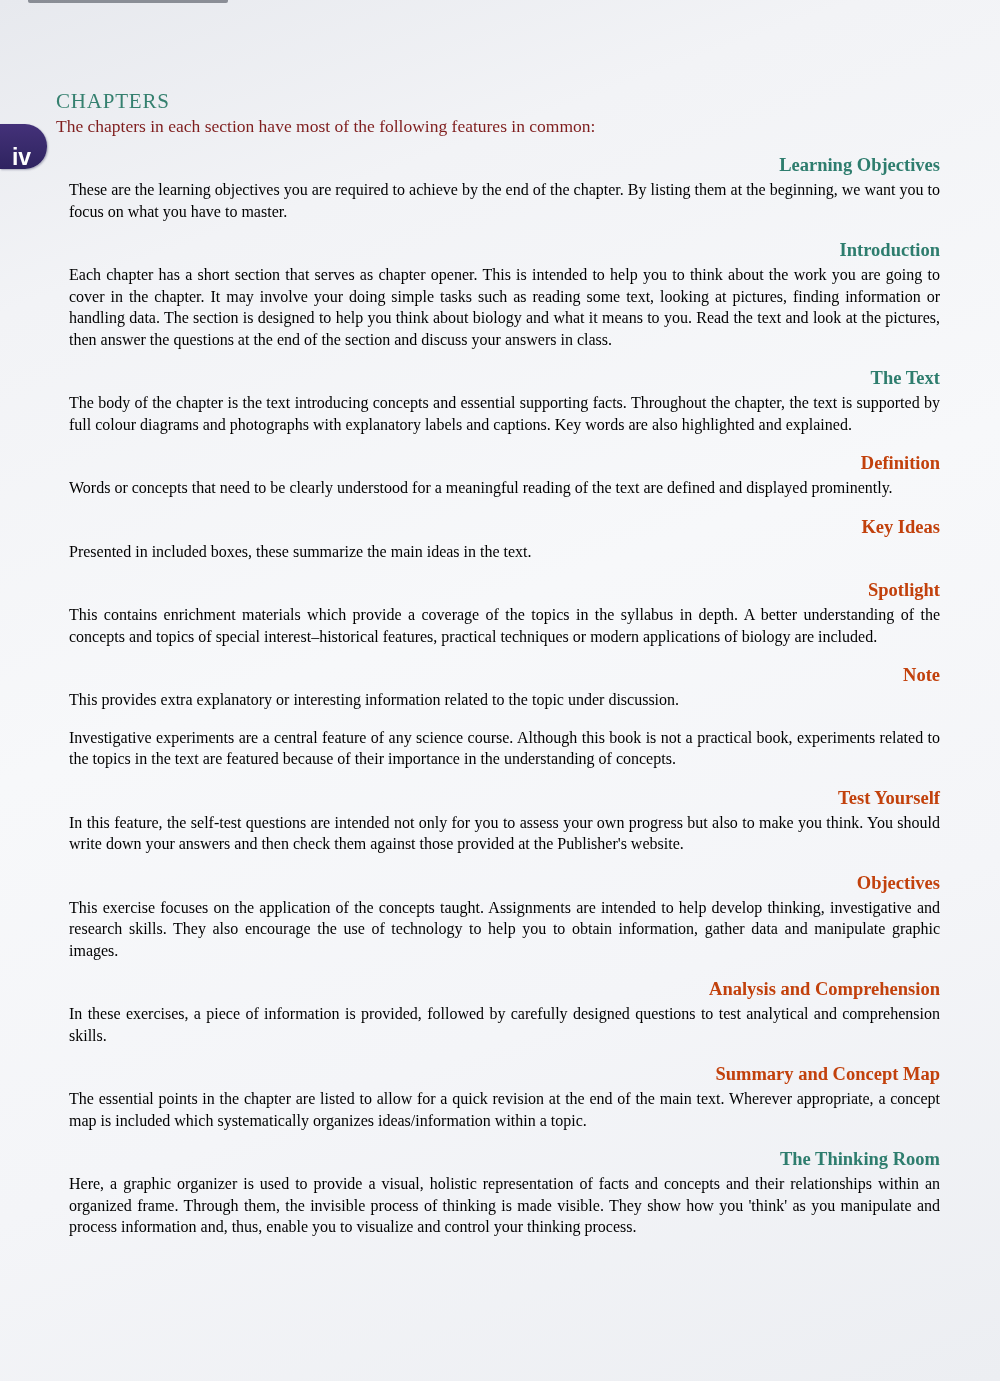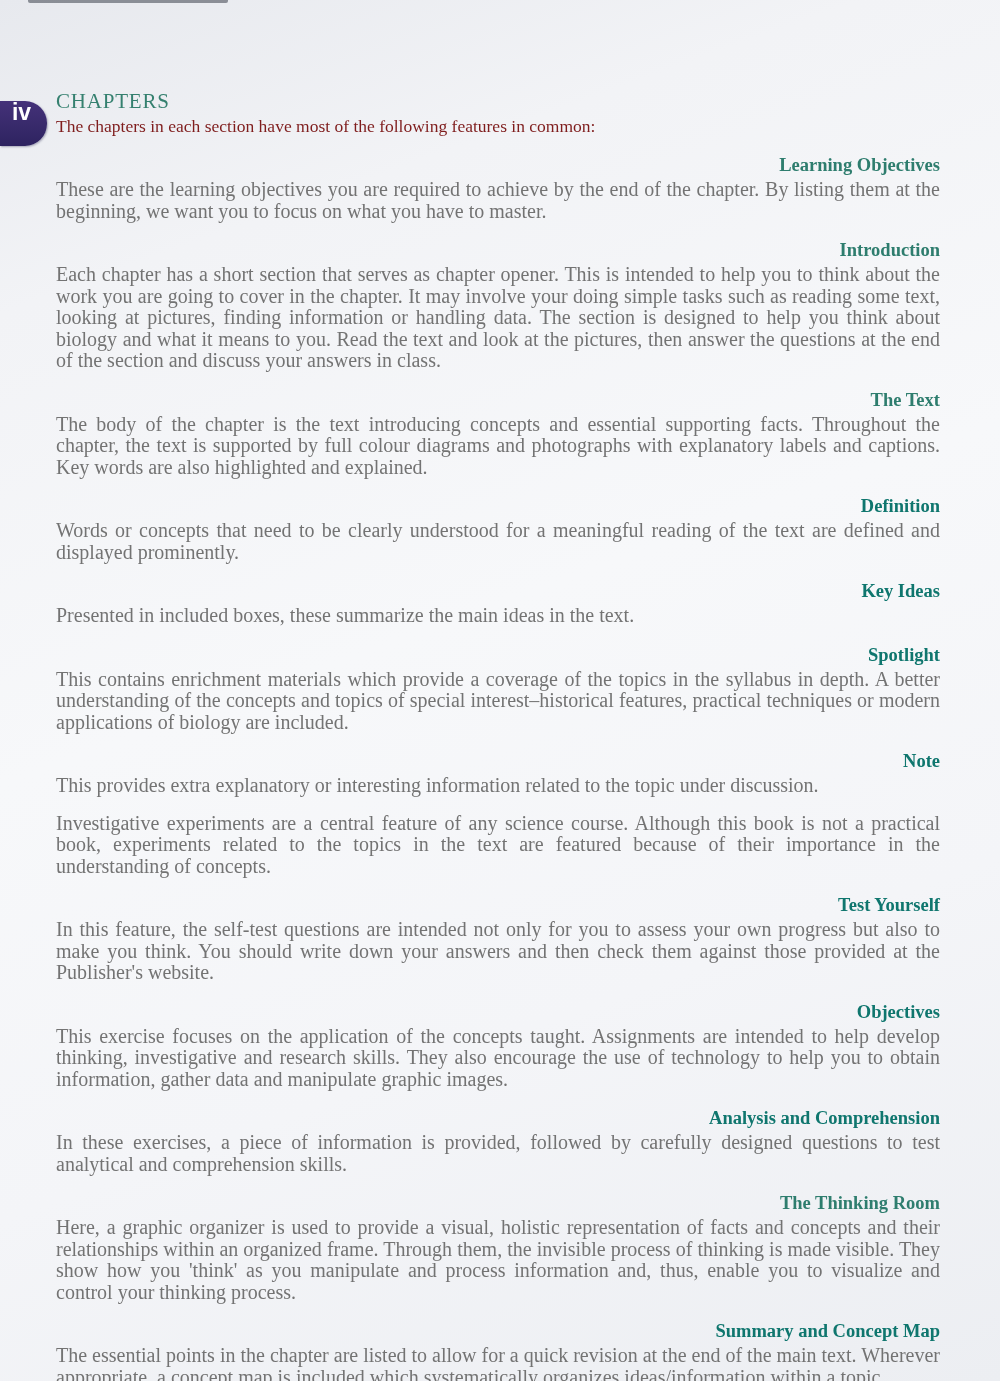--- a/index.html
+++ b/index.html
@@ -20,26 +20,26 @@
   .scan-edge {
     position: absolute;
     top: 0; left: 28px;
     width: 200px; height: 3px;
     background: #3c414c;
     opacity: 0.55;
     border-radius: 0 0 2px 2px;
   }
   .page-number-badge {
     position: absolute;
-    left: 0; top: 101px;
+    left: 0; top: 124px;
     width: 47px; height: 45px;
     background: linear-gradient(180deg, #443179 0%, #382a6b 55%, #2e2360 100%);
     border-radius: 0 22px 22px 0;
     display: flex;
-    align-items: flex-start;
+    align-items: flex-end;
     justify-content: center;
     box-shadow: 1px 1px 2px rgba(40,40,80,0.35);
   }
   .page-number-badge span {
     color: #ffffff;
     font-family: "Liberation Sans", sans-serif;
     font-weight: bold;
     font-size: 23px;
     line-height: 1;
     padding-right: 4px;
@@ -66,27 +66,27 @@
   }
   .section { margin-top: 16px; }
   .sec-heading {
     font-size: 18.5px;
     font-weight: bold;
     line-height: 24px;
     margin: 0;
     text-align: right;
   }
   .tone-teal { color: #2e7d6e; }
-  .tone-blue { color: #0f766e; }
+  .tone-blue { color: #c2410c; }
   .sec-body {
-    font-size: 20px;
+    font-size: 16px;
     line-height: 21.5px;
-    color: #737373;
+    color: #000000;
     text-align: justify;
-    margin: 2px 0 0 0;
+    margin: 2px 0 0 13px;
   }
 </style>
 </head>
 <body>
 
 <div class="page">
   <div class="scan-edge"></div>
 
   <div class="page-number-badge">
     <span>iv</span>
@@ -144,23 +144,23 @@
     <h2 class="sec-heading tone-blue">Objectives</h2>
     <p class="sec-body">This exercise focuses on the application of the concepts taught. Assignments are intended to help develop thinking, investigative and research skills. They also encourage the use of technology to help you to obtain information, gather data and manipulate graphic images.</p>
   </div>
 
   <div class="section">
     <h2 class="sec-heading tone-blue">Analysis and Comprehension</h2>
     <p class="sec-body">In these exercises, a piece of information is provided, followed by carefully designed questions to test analytical and comprehension skills.</p>
   </div>
 
   <div class="section">
-    <h2 class="sec-heading tone-teal">The Thinking Room</h2>
-    <p class="sec-body">Here, a graphic organizer is used to provide a visual, holistic representation of facts and concepts and their relationships within an organized frame. Through them, the invisible process of thinking is made visible. They show how you 'think' as you manipulate and process information and, thus, enable you to visualize and control your thinking process.</p>
+    <h2 class="sec-heading tone-blue">Summary and Concept Map</h2>
+    <p class="sec-body">The essential points in the chapter are listed to allow for a quick revision at the end of the main text. Wherever appropriate, a concept map is included which systematically organizes ideas/information within a topic.</p>
   </div>
 
   <div class="section">
-    <h2 class="sec-heading tone-blue">Summary and Concept Map</h2>
-    <p class="sec-body">The essential points in the chapter are listed to allow for a quick revision at the end of the main text. Wherever appropriate, a concept map is included which systematically organizes ideas/information within a topic.</p>
+    <h2 class="sec-heading tone-teal">The Thinking Room</h2>
+    <p class="sec-body">Here, a graphic organizer is used to provide a visual, holistic representation of facts and concepts and their relationships within an organized frame. Through them, the invisible process of thinking is made visible. They show how you 'think' as you manipulate and process information and, thus, enable you to visualize and control your thinking process.</p>
   </div>
 </div>
   </div>
 </div>
 
 </body></html>

